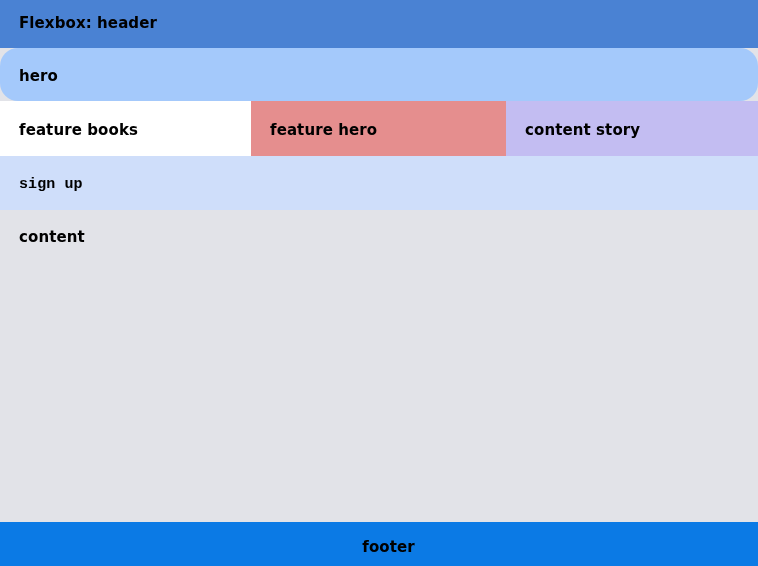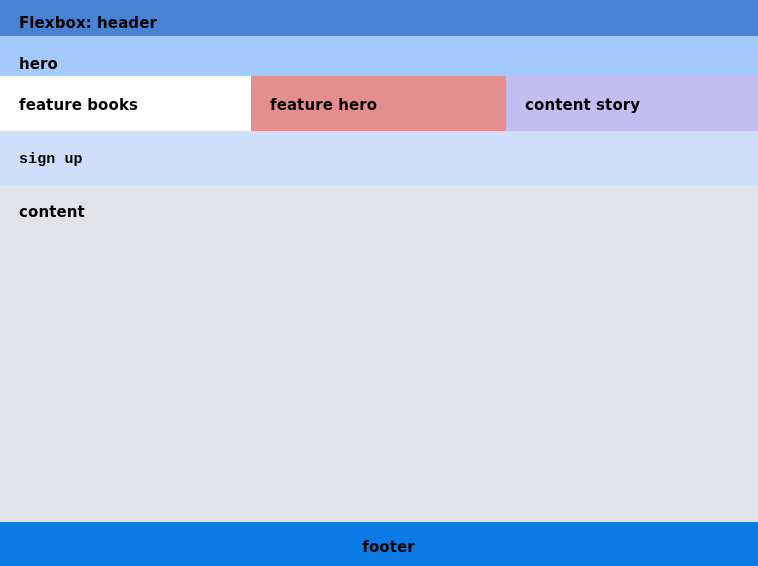--- a/index.html
+++ b/index.html
@@ -34,29 +34,30 @@
     font-weight: bold;
     color: #000000;
     line-height: 1;
     padding-left: 19px;
     white-space: nowrap;
     letter-spacing: 0.1px;
   }
 
   
   #header {
-    height: 36px;
+    height: 48px;
     background: #4a82d3;
   }
   #header .band-label { padding-top: 16px; }
 
   
   #hero {
-    height: 40px;
+    height: 53px;
     background: #a4c9fb;
+    border-radius: 18px;
   }
   #hero .band-label { padding-top: 21px; }
 
   
   #features {
     height: 55px;
     display: flex;
     flex-direction: row;
     align-items: stretch;
   }

